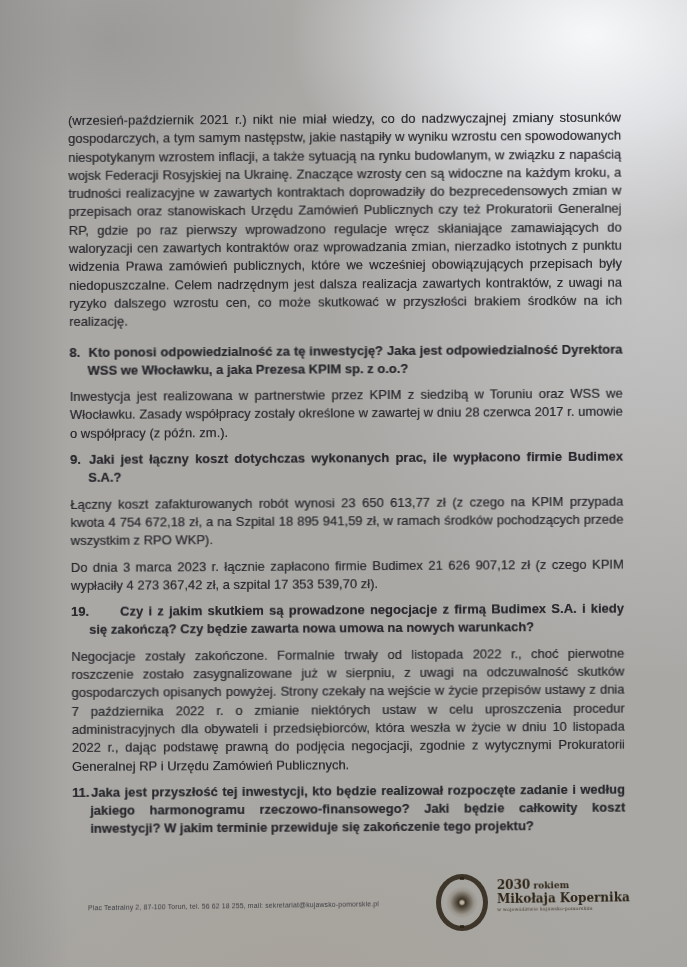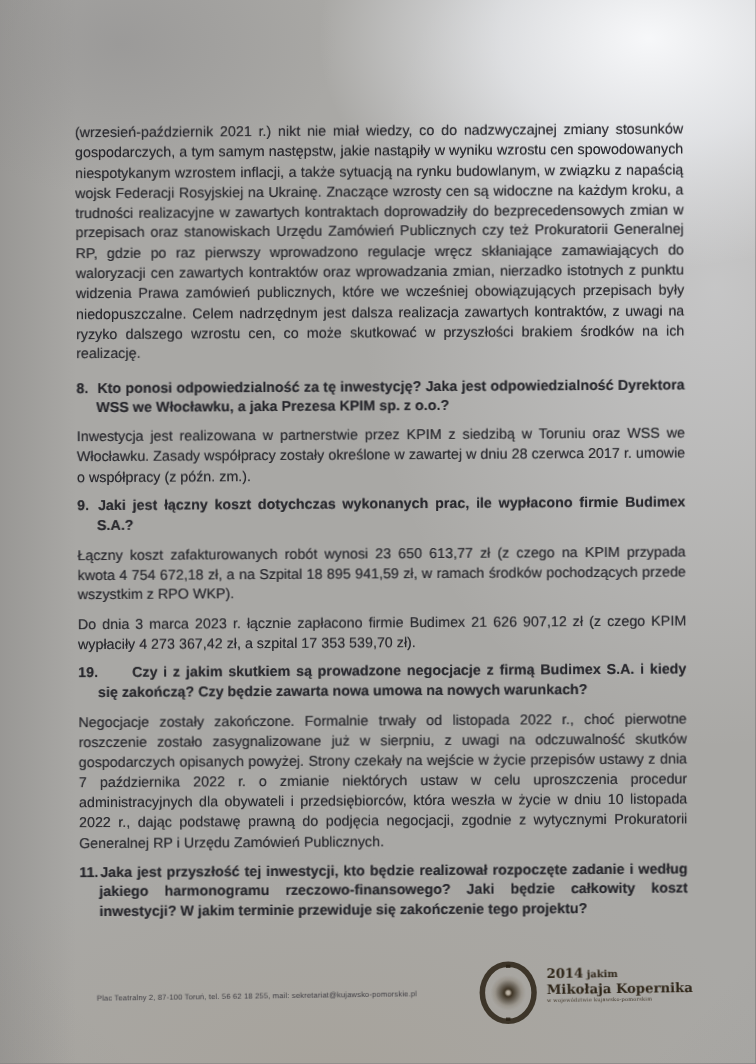--- a/index.html
+++ b/index.html
@@ -98,18 +98,18 @@
       <p class="q"><span class="qnum">11.</span><span>Jaka jest przyszłość tej inwestycji, kto będzie realizował rozpoczęte zadanie i według jakiego harmonogramu rzeczowo-finansowego? Jaki będzie całkowity koszt inwestycji? W jakim terminie przewiduje się zakończenie tego projektu?</span></p>
     </div>
 
   </div>
 
   <div class="footer-address">Plac Teatralny 2, 87-100 Toruń, tel. 56 62 18 255, mail: sekretariat@kujawsko-pomorskie.pl</div>
 
   <div class="seal"></div>
 
   <div class="logo-text">
-    <div class="logo-l1"><span class="logo-year">2014</span> <span>jakim</span></div>
+    <div class="logo-l1"><span class="logo-year">2030</span> <span>rokiem</span></div>
     <div class="logo-l2">Mikołaja Kopernika</div>
     <div class="logo-l3">w województwie kujawsko-pomorskim</div>
   </div>
 
 </div>
 
 </body></html>

